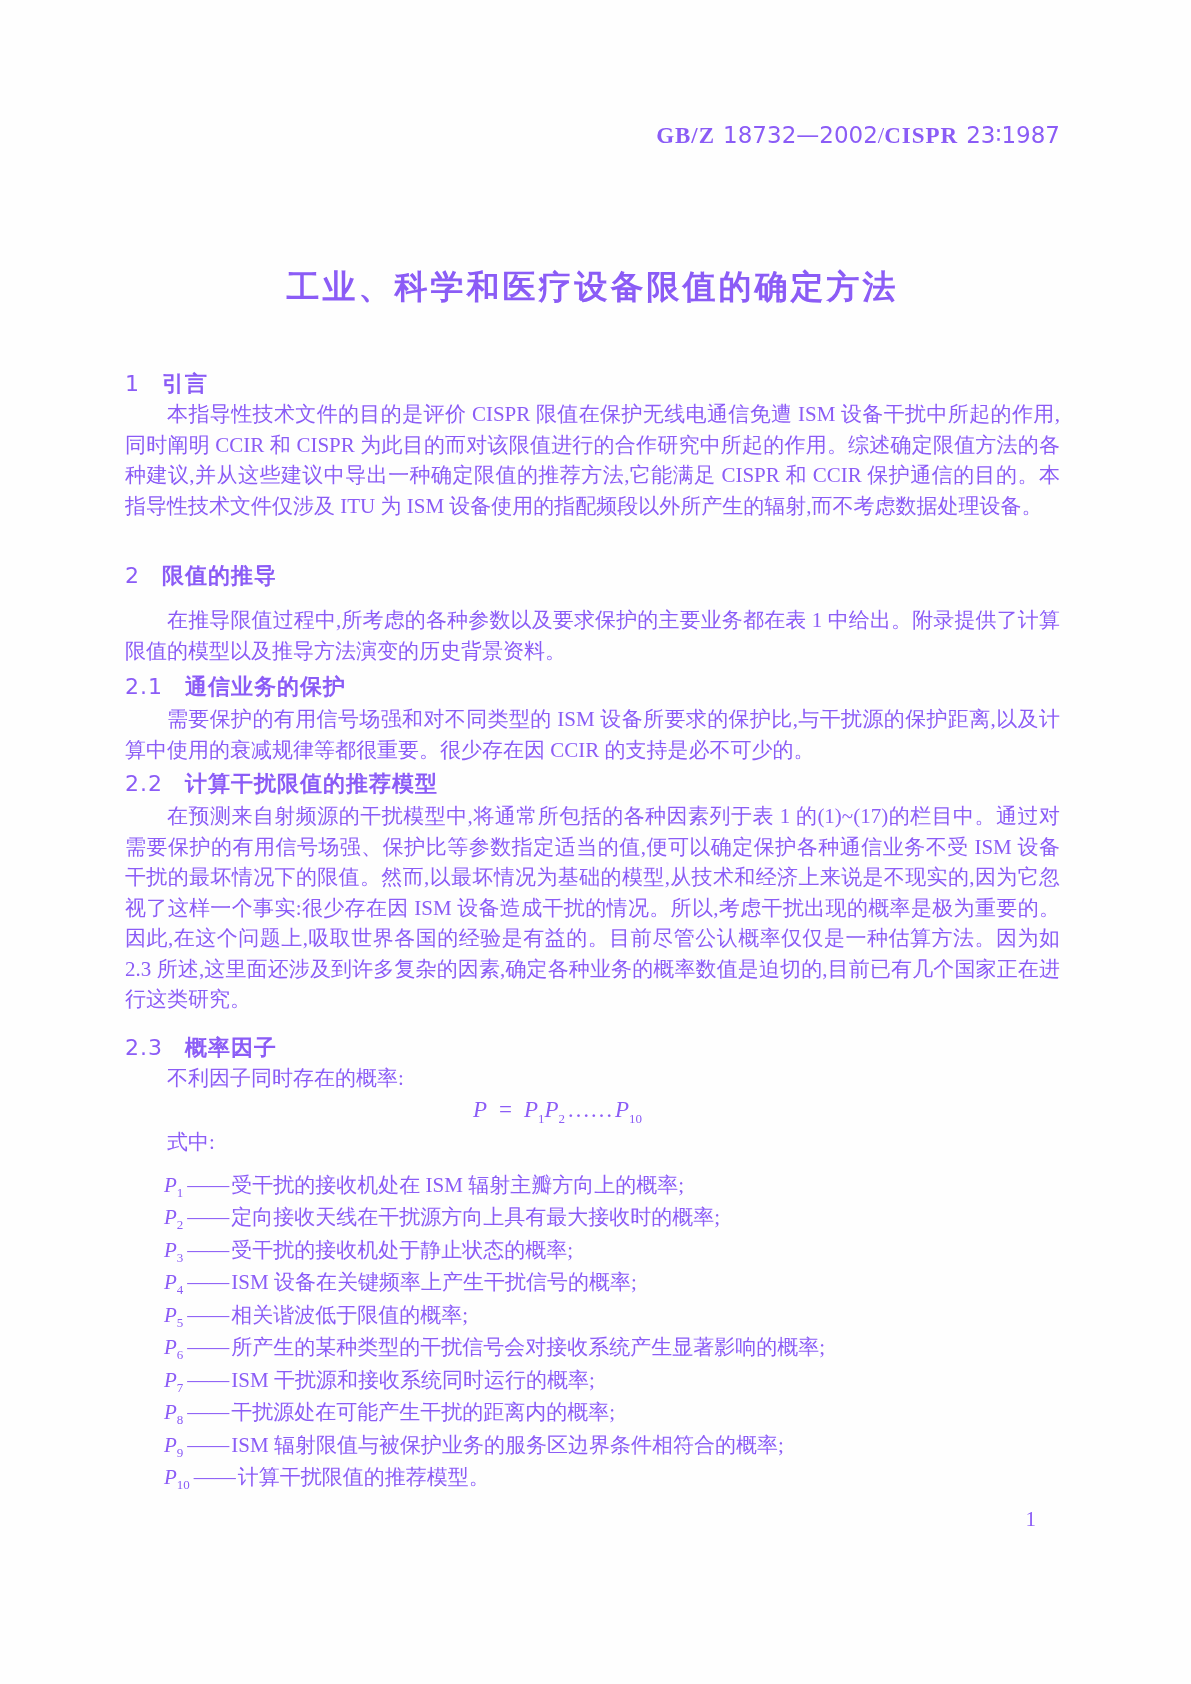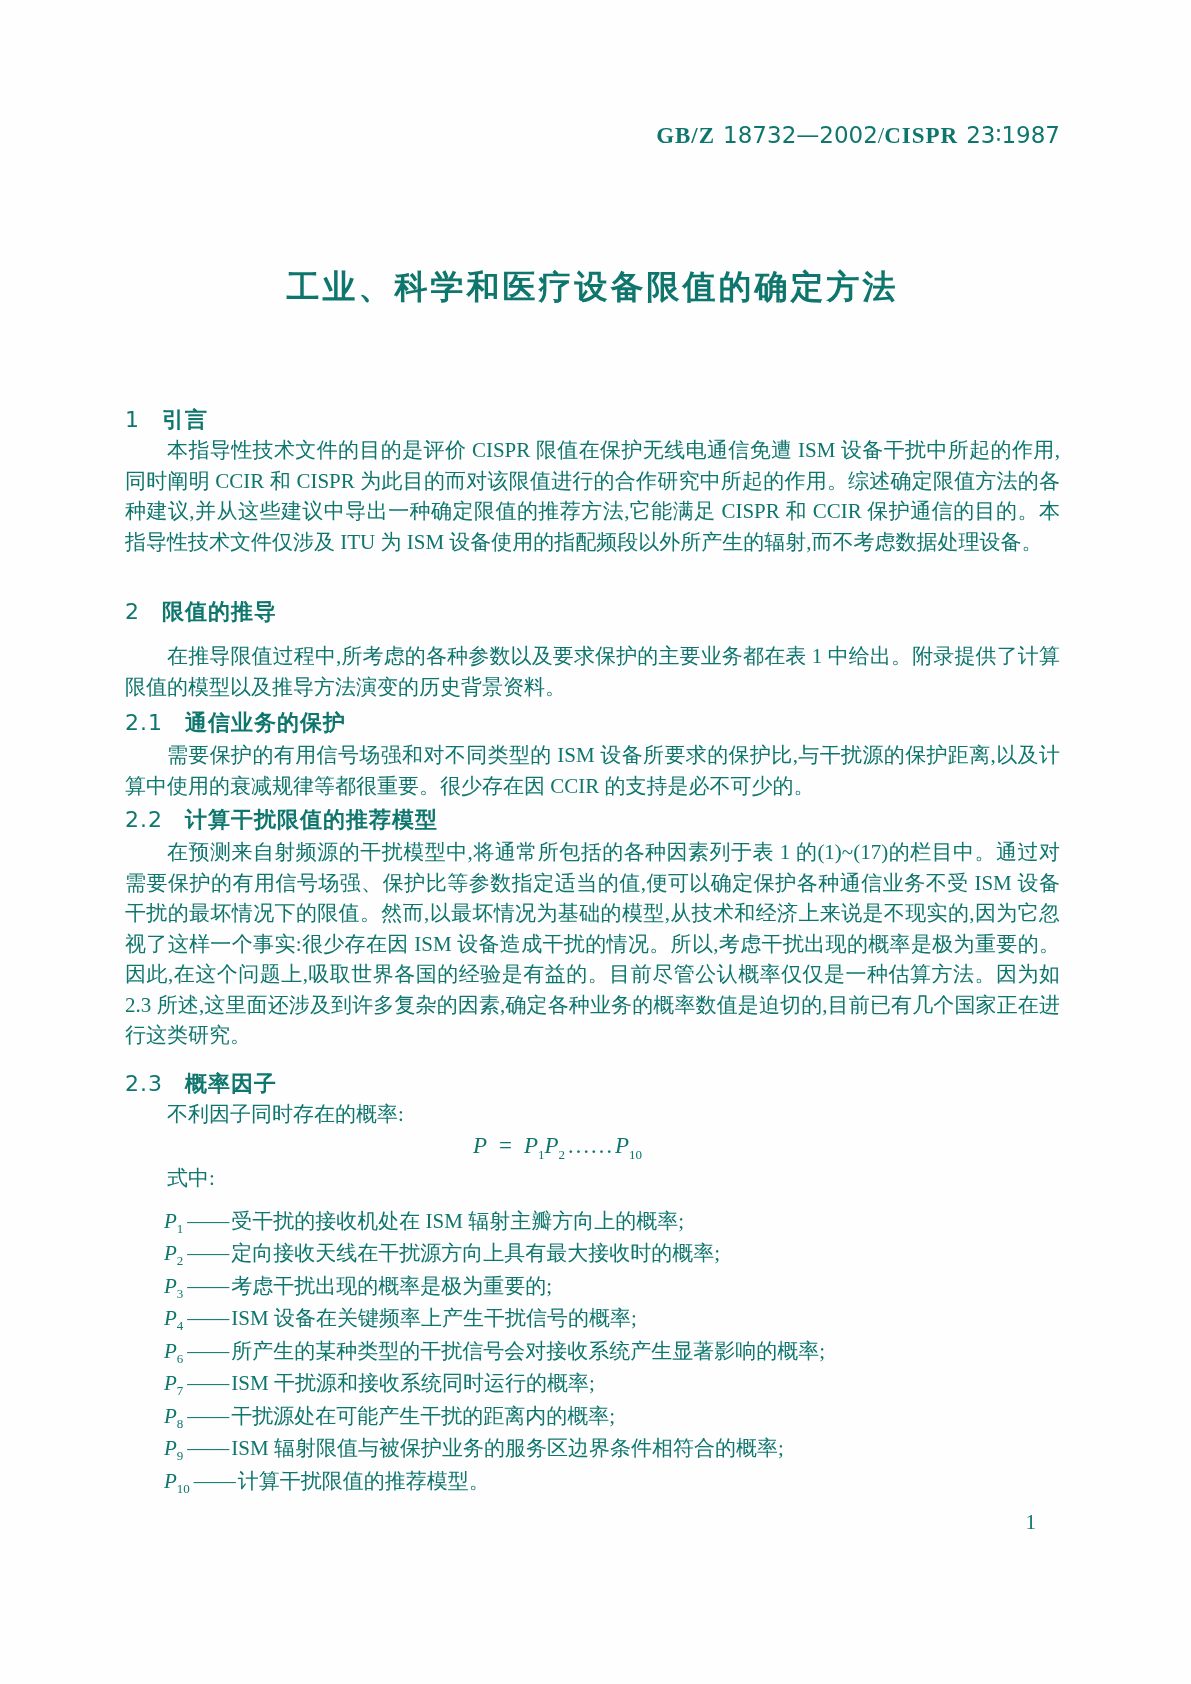--- a/index.html
+++ b/index.html
@@ -3,21 +3,21 @@
 <meta charset="utf-8">
 <style>
   html,body { margin:0; padding:0; background:#e8e8e8; }
   .page {
     position:relative;
     width:1191px; height:1684px;
     margin:0 auto;
     background:#fefefe;
     box-sizing:border-box;
     padding:118px 131px 0 125px;
-    color:#0f766e;
+    color:#8b5cf6;
     font-family:"Liberation Serif","DejaVu Serif",serif;
     overflow:hidden;
   }
   
   .doc-header { text-align:right; line-height:34px; font-size:23px; white-space:nowrap; }
   .hdr-code { font-weight:bold; font-family:"Liberation Serif","DejaVu Serif",serif; letter-spacing:1px; }
   .hdr-num  { font-family:"DejaVu Sans","Liberation Sans",sans-serif; font-weight:normal; margin-left:8px; }
   .hdr-sep  { font-family:"Liberation Serif","DejaVu Serif",serif; }
   
   .doc-title {
@@ -28,21 +28,21 @@
     letter-spacing:3px;
   }
   
   h2.sec-h {
     margin:0; font-size:22px; line-height:30px; font-weight:normal;
     font-family:"Liberation Sans","DejaVu Sans",sans-serif;
     white-space:nowrap;
   }
   .sec-num { font-family:"DejaVu Sans","Liberation Sans",sans-serif; letter-spacing:1px; margin-right:22px; }
   .sec-t   { font-weight:bold; letter-spacing:1px; }
-  #s1 h2.sec-h  { margin-top:96px; }
+  #s1 h2.sec-h  { margin-top:60px; }
   #s2 h2.sec-h  { margin-top:40px; }
   #s21 h2.sec-h { margin-top:6px; }
   #s22 h2.sec-h { margin-top:4px; }
   #s23 h2.sec-h { margin-top:18px; }
   
   p.body-p {
     margin:0; font-size:21px; line-height:30.5px;
     text-align:justify; text-justify:inter-ideograph; text-align-last:left;
     text-indent:2em;
   }
@@ -113,22 +113,23 @@
 
   <div class="formula">
     <span class="f-var">P</span><span class="f-eq">=</span><span class="f-var">P</span><sub>1</sub><span class="f-var">P</span><sub>2</sub><span class="f-dots">……</span><span class="f-var">P</span><sub>10</sub>
   </div>
 
   <p class="where">式中:</p>
 
   <div class="def-list">
     <div class="def-row"><span class="f-var">P</span><sub>1</sub><span class="def-dash">——</span><span>受干扰的接收机处在 ISM 辐射主瓣方向上的概率;</span></div>
     <div class="def-row"><span class="f-var">P</span><sub>2</sub><span class="def-dash">——</span><span>定向接收天线在干扰源方向上具有最大接收时的概率;</span></div>
-    <div class="def-row"><span class="f-var">P</span><sub>3</sub><span class="def-dash">——</span><span>考虑干扰出现的概率是极为重要的;</span></div>
+    <div class="def-row"><span class="f-var">P</span><sub>3</sub><span class="def-dash">——</span><span>受干扰的接收机处于静止状态的概率;</span></div>
     <div class="def-row"><span class="f-var">P</span><sub>4</sub><span class="def-dash">——</span><span>ISM 设备在关键频率上产生干扰信号的概率;</span></div>
+    <div class="def-row"><span class="f-var">P</span><sub>5</sub><span class="def-dash">——</span><span>相关谐波低于限值的概率;</span></div>
     <div class="def-row"><span class="f-var">P</span><sub>6</sub><span class="def-dash">——</span><span>所产生的某种类型的干扰信号会对接收系统产生显著影响的概率;</span></div>
     <div class="def-row"><span class="f-var">P</span><sub>7</sub><span class="def-dash">——</span><span>ISM 干扰源和接收系统同时运行的概率;</span></div>
     <div class="def-row"><span class="f-var">P</span><sub>8</sub><span class="def-dash">——</span><span>干扰源处在可能产生干扰的距离内的概率;</span></div>
     <div class="def-row"><span class="f-var">P</span><sub>9</sub><span class="def-dash">——</span><span>ISM 辐射限值与被保护业务的服务区边界条件相符合的概率;</span></div>
     <div class="def-row"><span class="f-var">P</span><sub>10</sub><span class="def-dash">——</span><span>计算干扰限值的推荐模型。</span></div>
   </div>
 
   <div class="doc-footer">
     <span class="page-num">1</span>
   </div>

